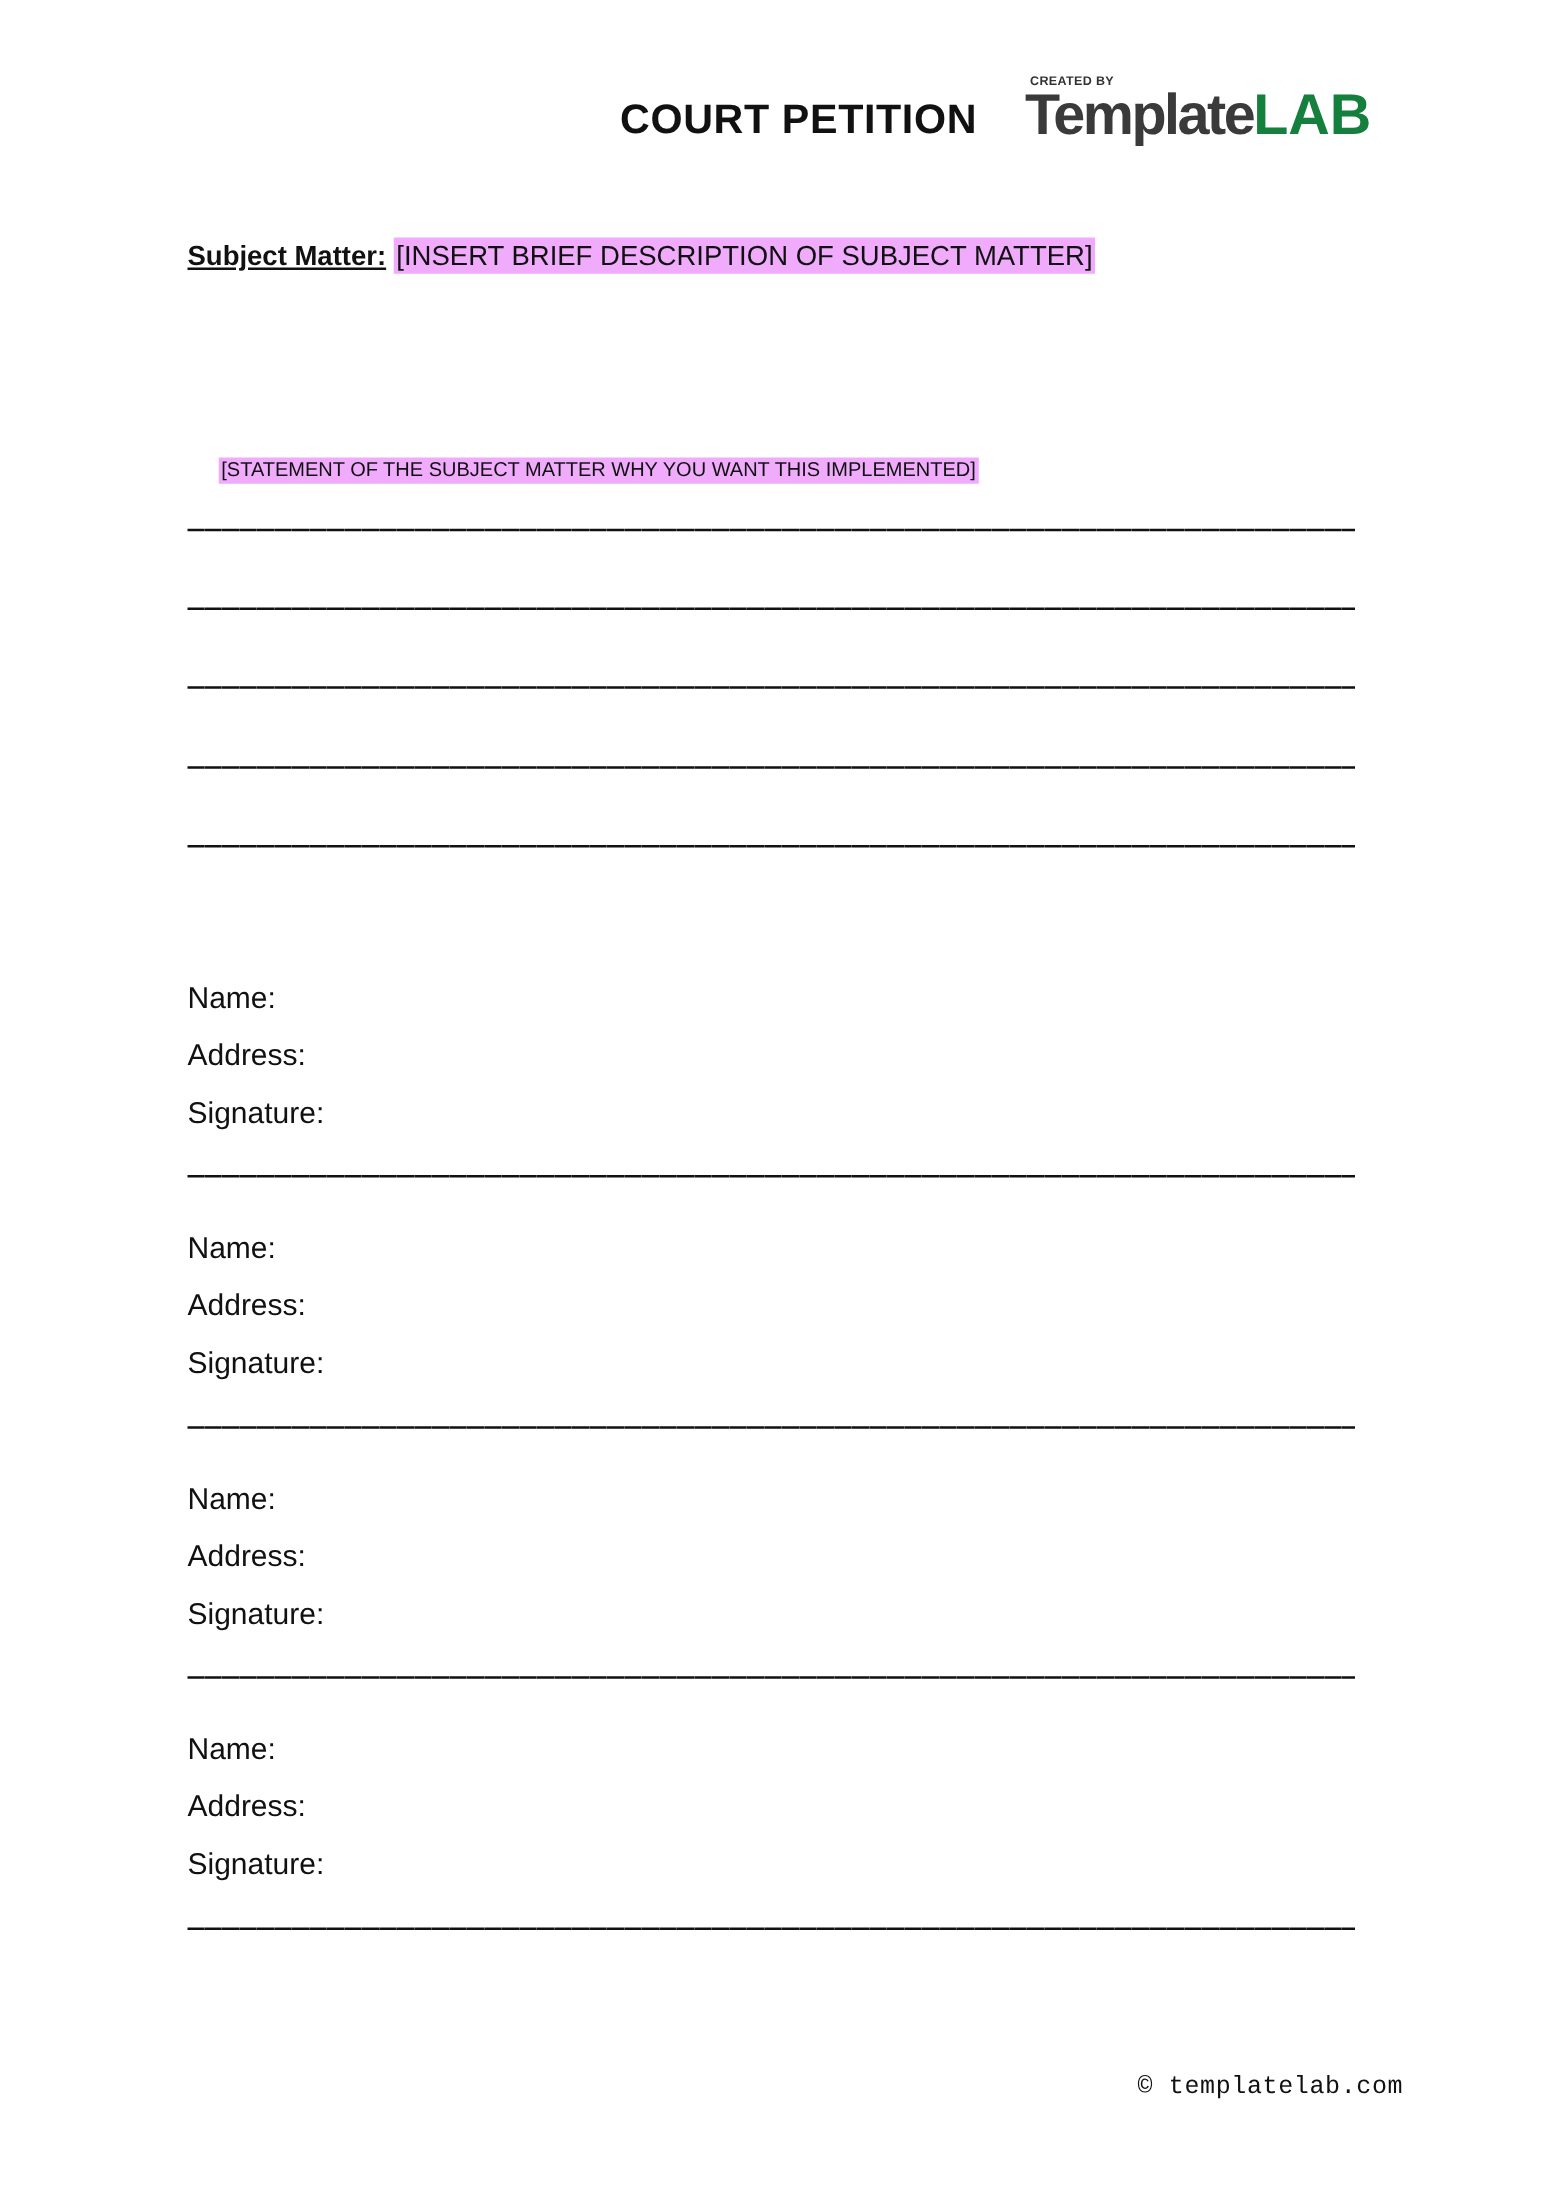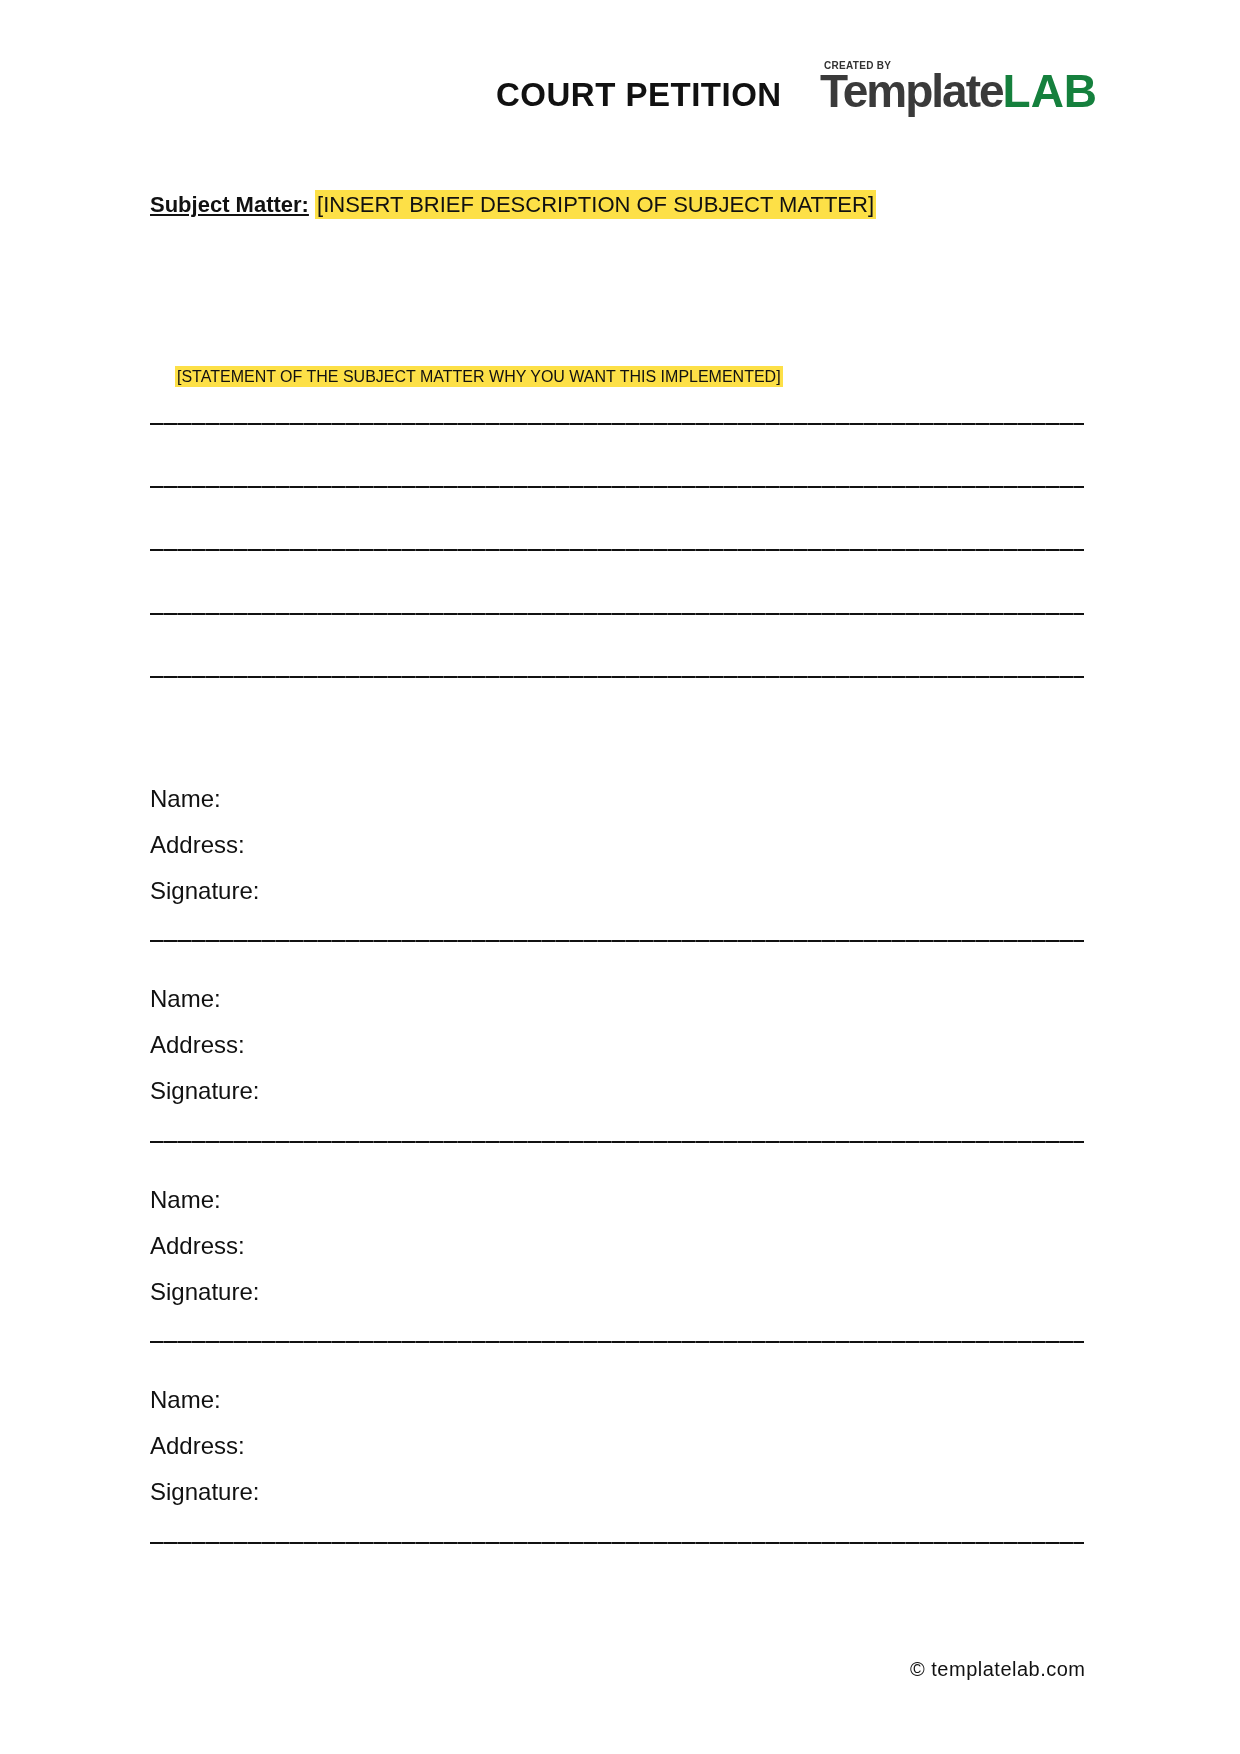--- a/index.html
+++ b/index.html
@@ -6,27 +6,27 @@
   body { width: 1240px; height: 1754px; position: relative; overflow: hidden;
          font-family: "Liberation Sans", "DejaVu Sans", sans-serif; color: #111; }
   .title { position: absolute; left: 496px; top: 76px; font-size: 33px; font-weight: bold; letter-spacing: 0.5px; }
   .logo { position: absolute; left: 820px; top: 58px; width: 300px; height: 66px; }
   .logo .created { position: absolute; left: 4px; top: 2px; font-size: 10px; font-weight: bold; color: #333; letter-spacing: 0.3px; }
   .logo .word { position: absolute; left: 0; top: 6px; font-size: 46px; font-weight: bold; letter-spacing: -2px; }
   .logo .tpl { color: #3a3a3a; }
   .logo .lab { color: #15803d; letter-spacing: 0; }
   .subject { position: absolute; left: 150px; top: 192px; font-size: 22px; }
   .subject .lbl { font-weight: bold; text-decoration: underline; }
-  .hl { background: #fde047; padding: 2px 2px; }
+  .hl { background: #f0abfc; padding: 2px 2px; }
   .statement { position: absolute; left: 150px; top: 368px; font-size: 16px; padding-left: 25px; }
   .rule { position: absolute; left: 150px; width: 934px; height: 2px;
           background: repeating-linear-gradient(90deg, #111 0 13px, #555 13px 14px); }
   .sig { position: absolute; left: 150px; font-size: 24px; }
   .sig div { height: 46px; }
-  .footer { position: absolute; left: 910px; top: 1658px; font-size: 20px; letter-spacing: 0.5px; }
+  .footer { position: absolute; left: 910px; top: 1658px; font-size: 20px; letter-spacing: 0.5px; font-family: Liberation Mono, monospace; }
 </style>
 </head>
 <body>
 
 <div class="title">COURT PETITION</div>
 
 <div class="logo">
   <span class="created">CREATED BY</span>
   <span class="word"><span class="tpl">Template</span><span class="lab">LAB</span></span>
 </div>

